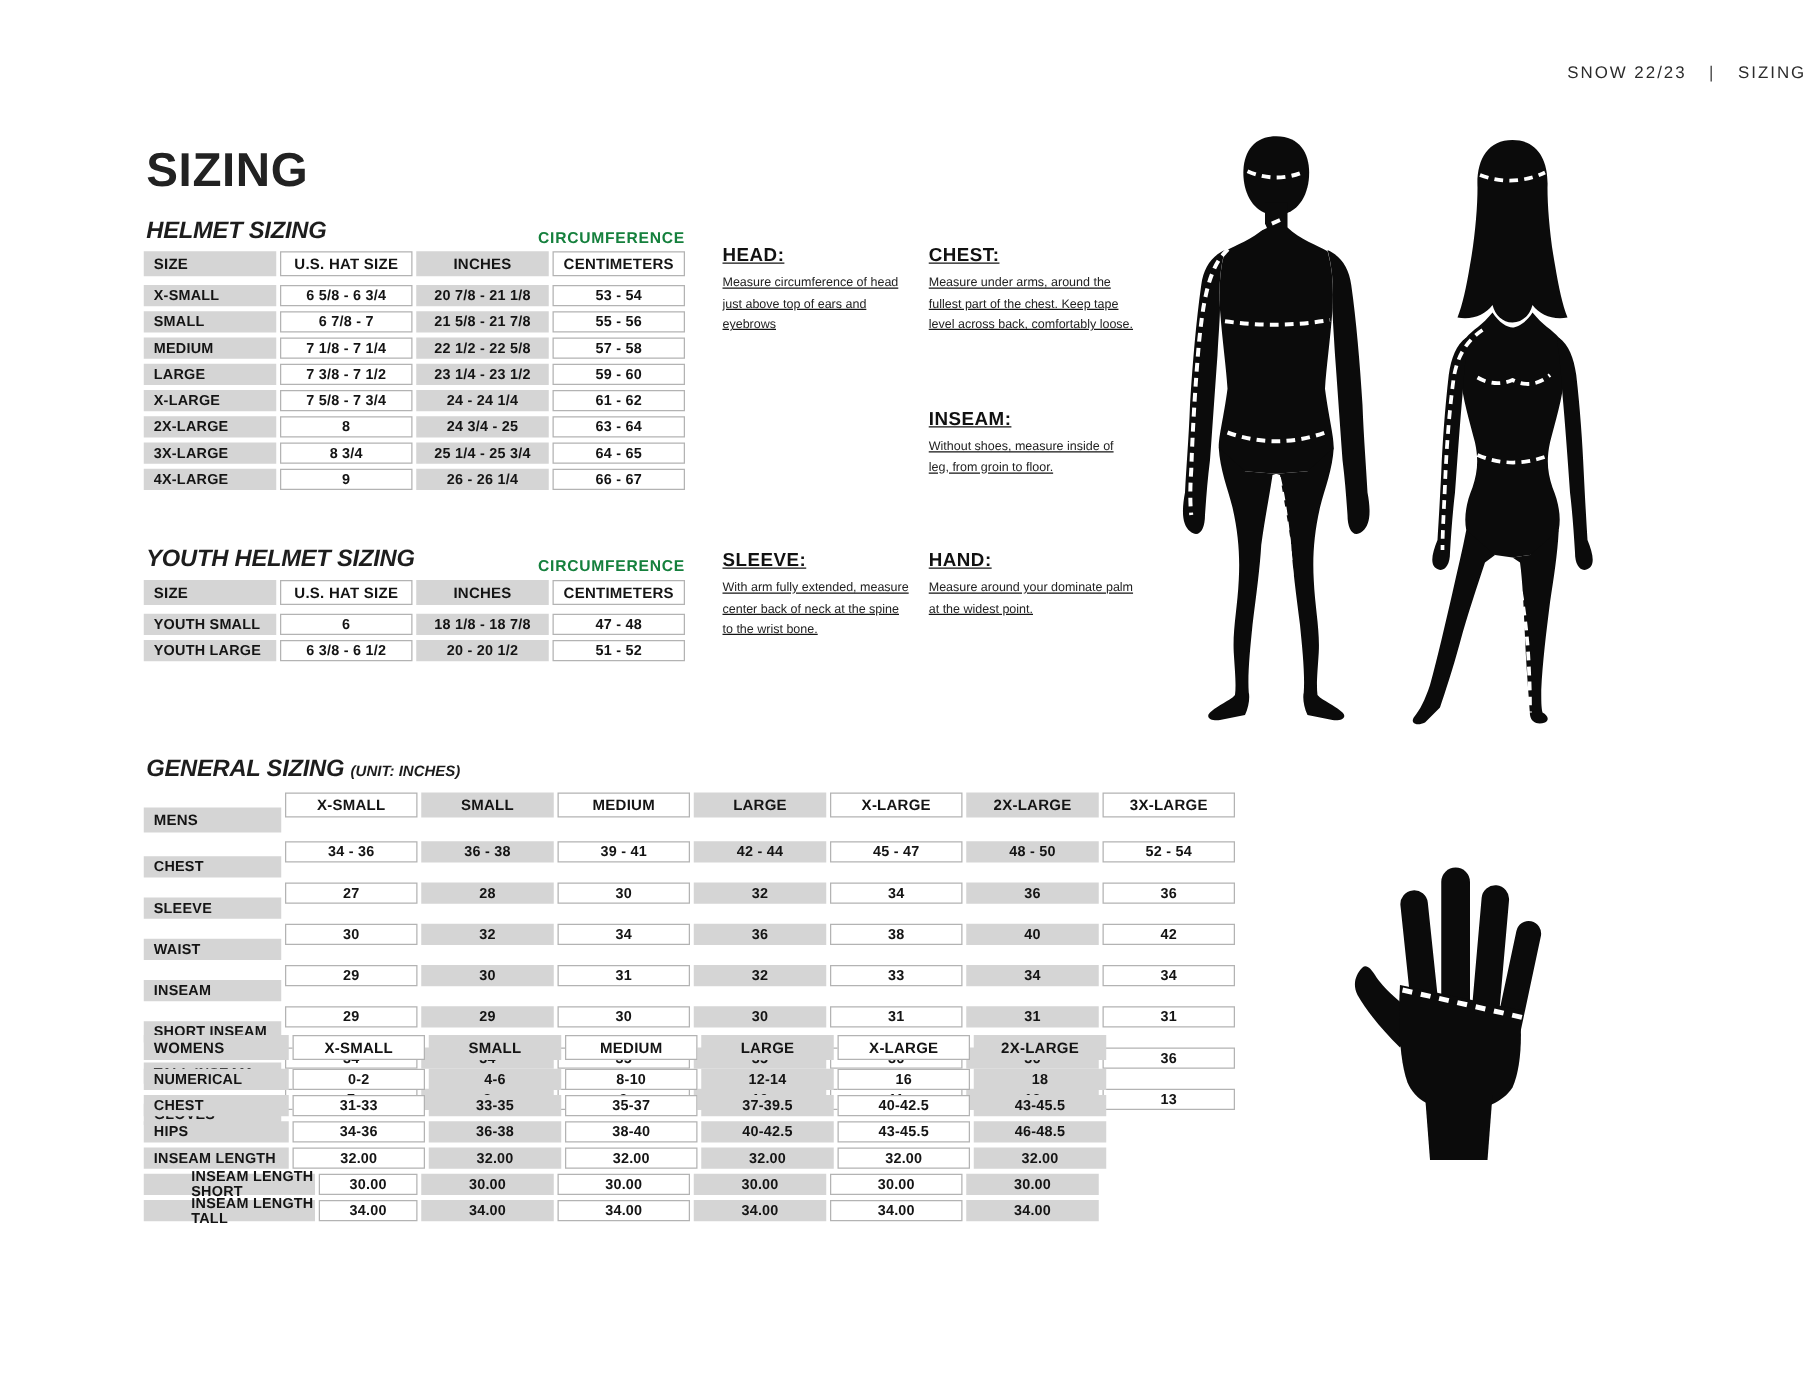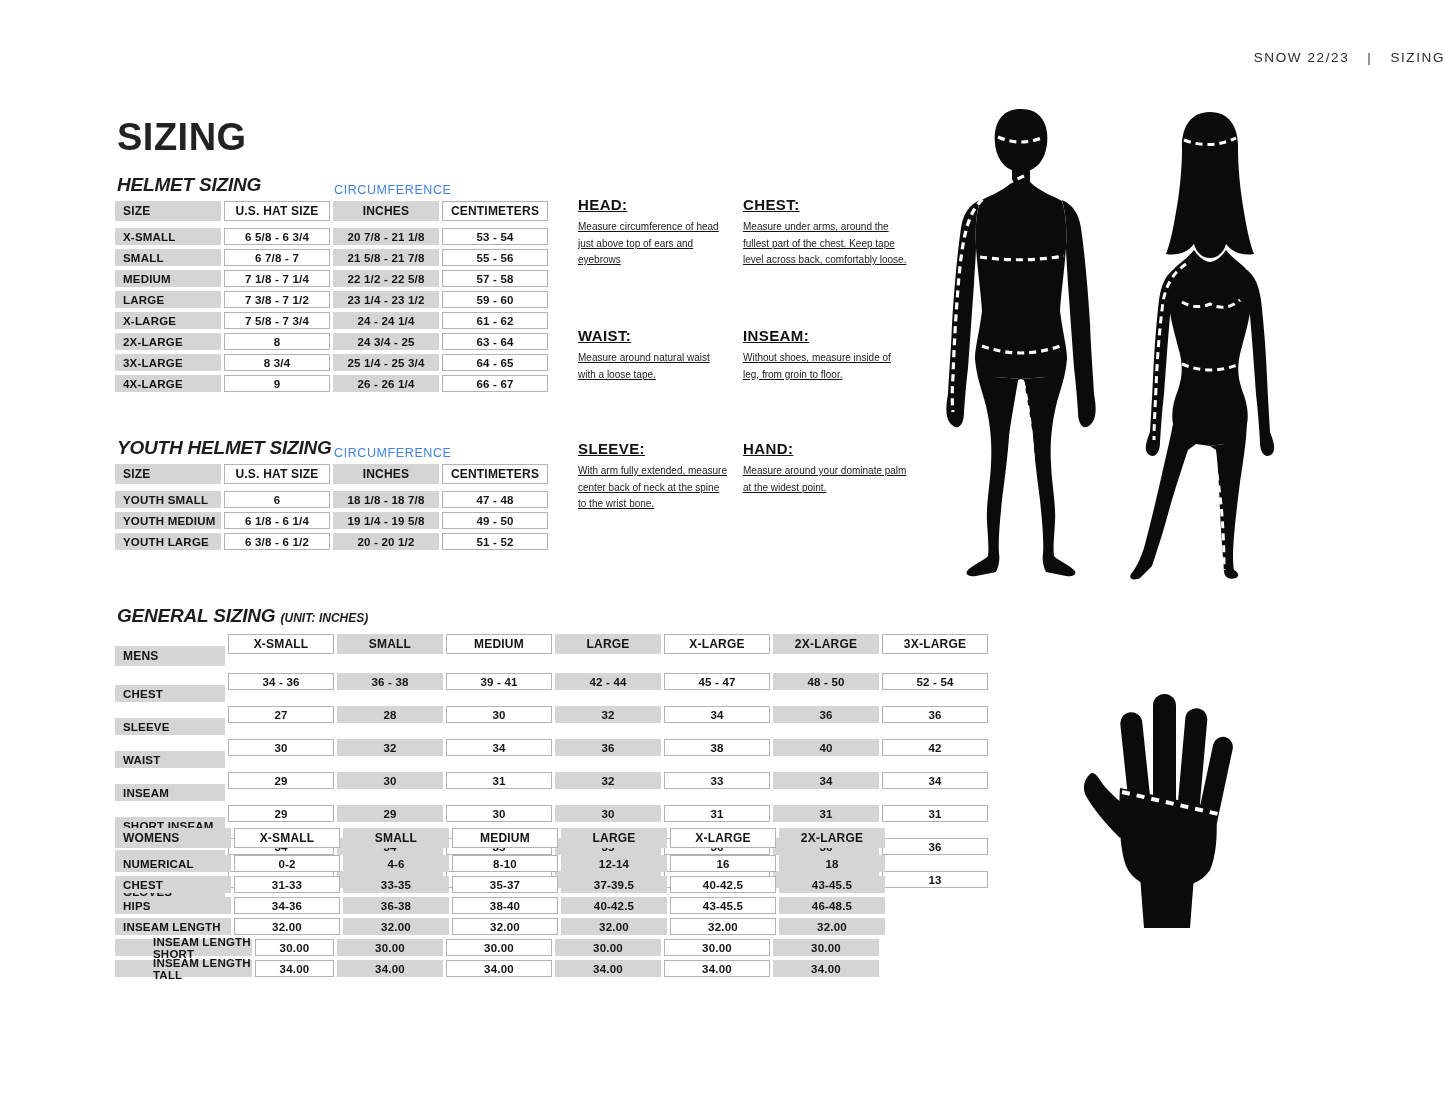--- a/index.html
+++ b/index.html
@@ -12,22 +12,22 @@
   .page-header .divider{color:#444;}
 
   
   .page-title{position:absolute;left:117px;top:116px;margin:0;font-size:38px;font-weight:900;
               letter-spacing:.5px;color:#222;}
 
   
   .sec-title{position:absolute;font-style:italic;font-weight:700;font-size:19px;
              letter-spacing:-.2px;color:#1d1d1d;white-space:nowrap;}
   .sec-title .unit{font-size:12px;letter-spacing:0;}
-  .circ{position:absolute;width:214px;text-align:left;font-weight:400;font-size:12.5px;
-        letter-spacing:.6px;color:#3b82f6;}
+  .circ{position:absolute;width:214px;text-align:right;font-weight:700;font-size:12.5px;
+        letter-spacing:.6px;color:#15803d;}
 
   
   .sztable{position:absolute;}
   .trow{display:flex;gap:3px;margin-bottom:4px;}
   .trow .cell{height:17px;display:flex;align-items:center;justify-content:center;
               font-size:11.5px;font-weight:700;letter-spacing:.2px;box-sizing:border-box;color:#141414;}
   .trow.head{margin-bottom:7px;}
   .trow.head .cell{height:20px;font-size:12px;}
   .cell.gray{background:#d5d5d5;}
   .cell.white{background:#fff;border:1px solid #b3b3b3;}
@@ -127,44 +127,34 @@
         <div class="cell gray">INCHES</div>
         <div class="cell white">CENTIMETERS</div>
       </div>
       <div class="trow">
         <div class="cell gray label">YOUTH SMALL</div>
         <div class="cell white">6</div>
         <div class="cell gray">18 1/8 - 18 7/8</div>
         <div class="cell white">47 - 48</div>
       </div>
       <div class="trow">
-        <div class="cell gray label">YOUTH MEDIUM</div>
-        <div class="cell white">6 1/8 - 6 1/4</div>
-        <div class="cell gray">19 1/4 - 19 5/8</div>
-        <div class="cell white">49 - 50</div>
-      </div>
-      <div class="trow">
         <div class="cell gray label">YOUTH LARGE</div>
         <div class="cell white">6 3/8 - 6 1/2</div>
         <div class="cell gray">20 - 20 1/2</div>
         <div class="cell white">51 - 52</div>
       </div>
     </div>
 
   <div class="guide" style="left:578px;top:196px;width:150px">
     <h3>HEAD:</h3>
     <p>Measure circumference of head just above top of ears and eyebrows</p>
   </div>
   <div class="guide" style="left:743px;top:196px;width:165px">
     <h3>CHEST:</h3>
     <p>Measure under arms, around the fullest part of the chest. Keep tape level across back, comfortably loose.</p>
-  </div>
-  <div class="guide" style="left:578px;top:327px;width:150px">
-    <h3>WAIST:</h3>
-    <p>Measure around natural waist with a loose tape.</p>
   </div>
   <div class="guide" style="left:743px;top:327px;width:165px">
     <h3>INSEAM:</h3>
     <p>Without shoes, measure inside of leg, from groin to floor.</p>
   </div>
   <div class="guide" style="left:578px;top:440px;width:150px">
     <h3>SLEEVE:</h3>
     <p>With arm fully extended, measure center back of neck at the spine to the wrist bone.</p>
   </div>
   <div class="guide" style="left:743px;top:440px;width:165px">

